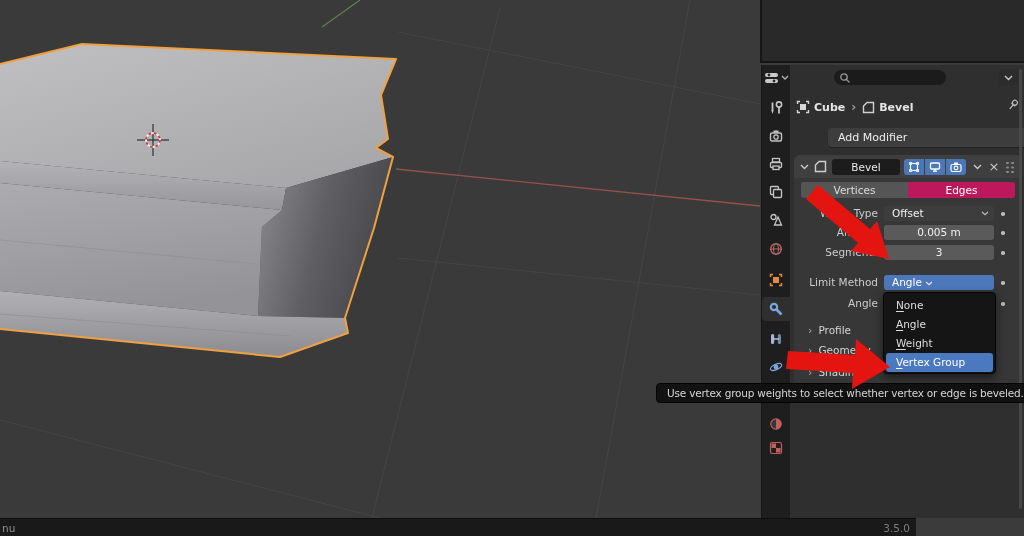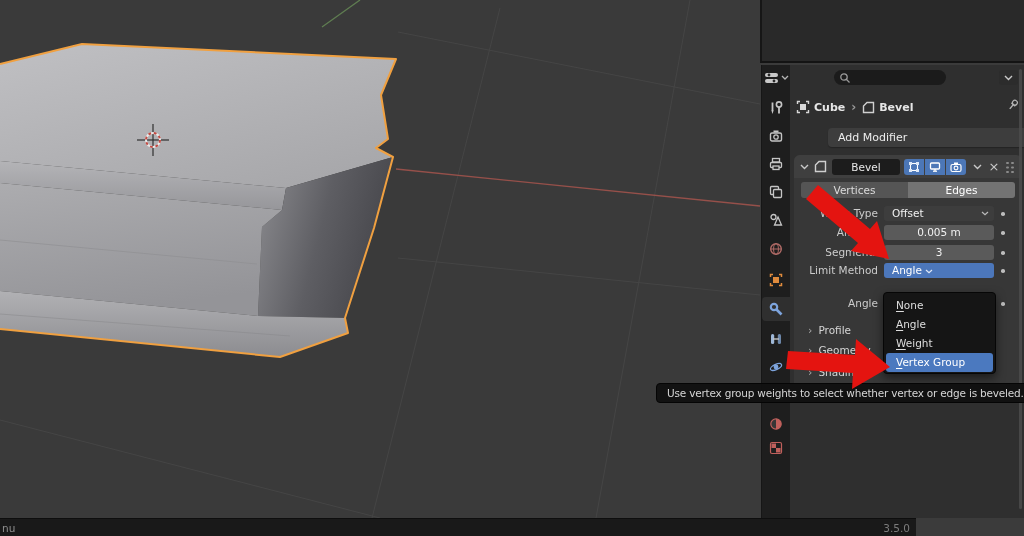--- a/index.html
+++ b/index.html
@@ -53,21 +53,21 @@
   #mod-menu-chev { margin-left:4px; width:14px; display:flex; justify-content:center; }
   #mod-close { margin-left:3px; color:#c9c9c9; font-size:13px; line-height:13px; width:14px; text-align:center; }
   #mod-drag { margin-left:4px; width:10px; height:12px; position:relative; }
   #mod-drag .dotgrid { position:absolute; left:1px; top:1px; width:2.5px; height:2.5px; border-radius:50%; background:#8b8b8b;
     box-shadow:5px 0 0 #8b8b8b, 0 4.5px 0 #8b8b8b, 5px 4.5px 0 #8b8b8b, 0 9px 0 #8b8b8b, 5px 9px 0 #8b8b8b; }
 
   .seg-tabs { position:absolute; left:7px; top:27px; width:214px; height:16px; display:flex; }
   .seg { flex:1; font-size:10.5px; text-align:center; line-height:16px; color:#dcdcdc; background:#555555; }
   .seg.left { border-radius:3px 0 0 3px; }
   .seg.right { border-radius:0 3px 3px 0; }
-  .seg.active { background:#737373; color:#fff; }
+  .seg.active { background:#be185d; color:#fff; }
 
   .prow { position:absolute; left:0; width:228px; height:15px; }
   .plabel { position:absolute; left:0; top:0; width:84px; text-align:right; font-size:10.5px; color:#cccccc; line-height:15px; }
   .pfield { position:absolute; left:90px; top:0; width:110px; height:15px; border-radius:3px; font-size:10.5px; line-height:15px; color:#f1f1f1; }
   .pfield.value { background:#5a5a5a; text-align:center; }
   .pfield.drop { background:#3d3d3d; padding-left:8px; }
   .pfield.drop .fchev { position:absolute; right:5px; top:5px; }
   .pfield.bluedrop { background:#4c77bb; padding-left:8px; color:#fff; }
   .deco { position:absolute; left:207px; top:6px; width:3.5px; height:3.5px; border-radius:50%; background:#bdbdbd; }
 
@@ -371,21 +371,21 @@
         <div class="pfield value">0.005 m</div>
         <div class="deco"></div>
       </div>
 
       <div class="prow" style="top:90px">
         <div class="plabel">Segments</div>
         <div class="pfield value">3</div>
         <div class="deco"></div>
       </div>
 
-      <div class="prow" style="top:108px">
+      <div class="prow" style="top:120px">
         <div class="plabel">Limit Method</div>
         <div class="pfield bluedrop">
           <span>Angle</span>
           <svg class="fchev" width="8" height="5">
               <polyline points="1,1 4,3.8 7,1" fill="none" stroke="#dfe9f7" stroke-width="1.2"></polyline>
             </svg>
         </div>
         <div class="deco"></div>
       </div>
 

